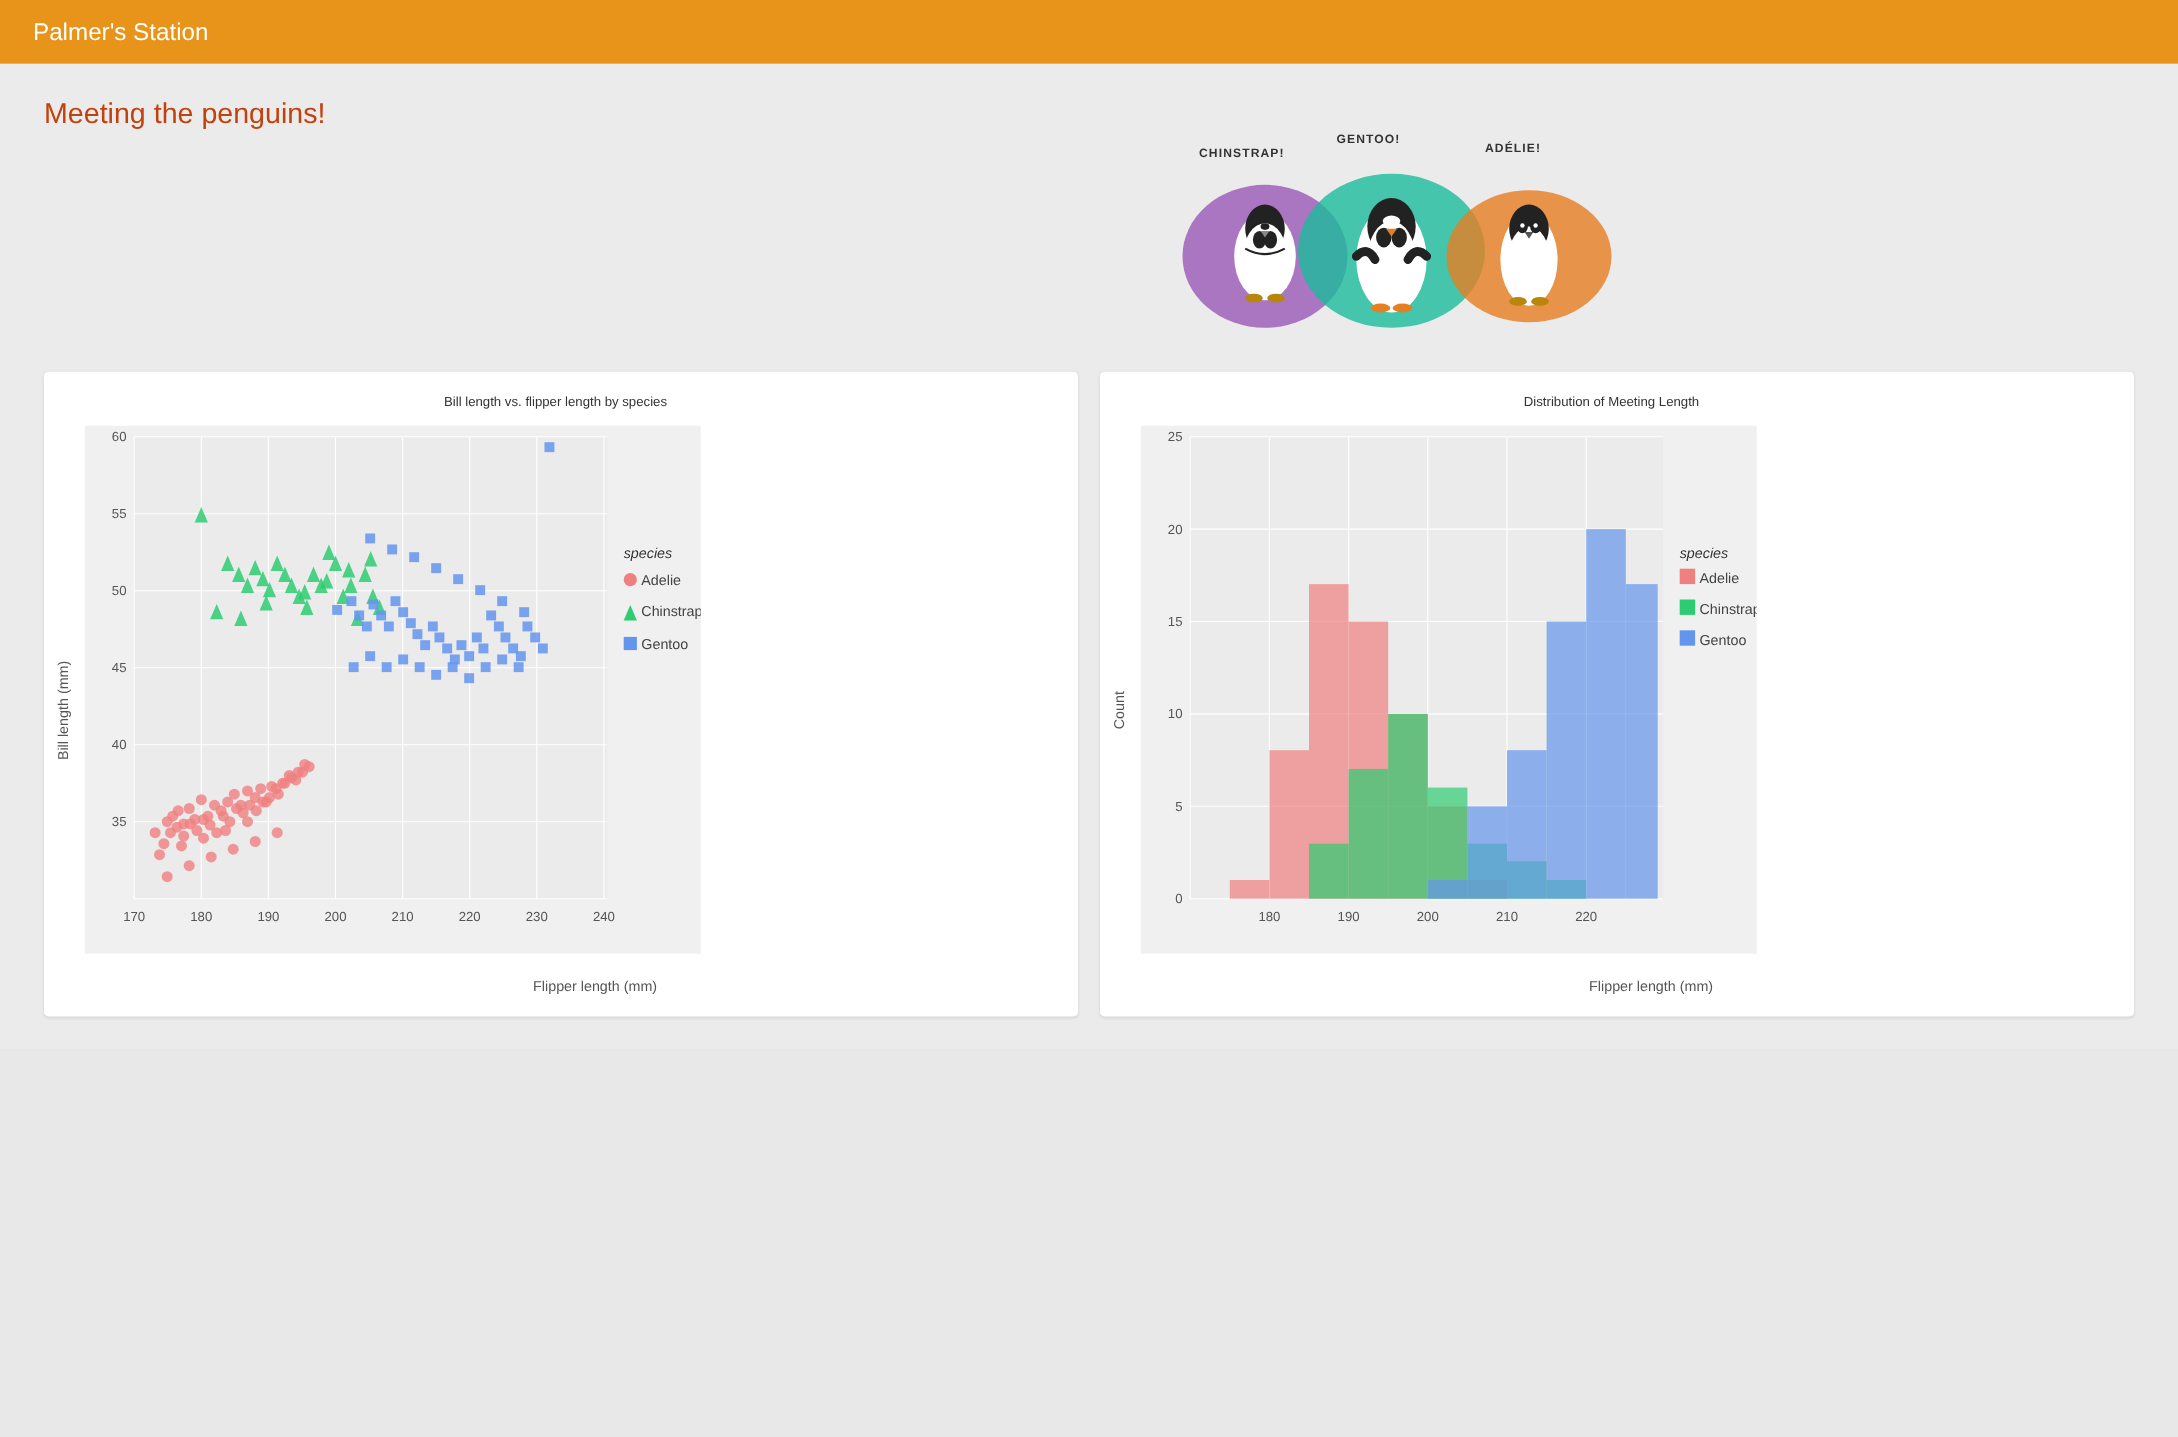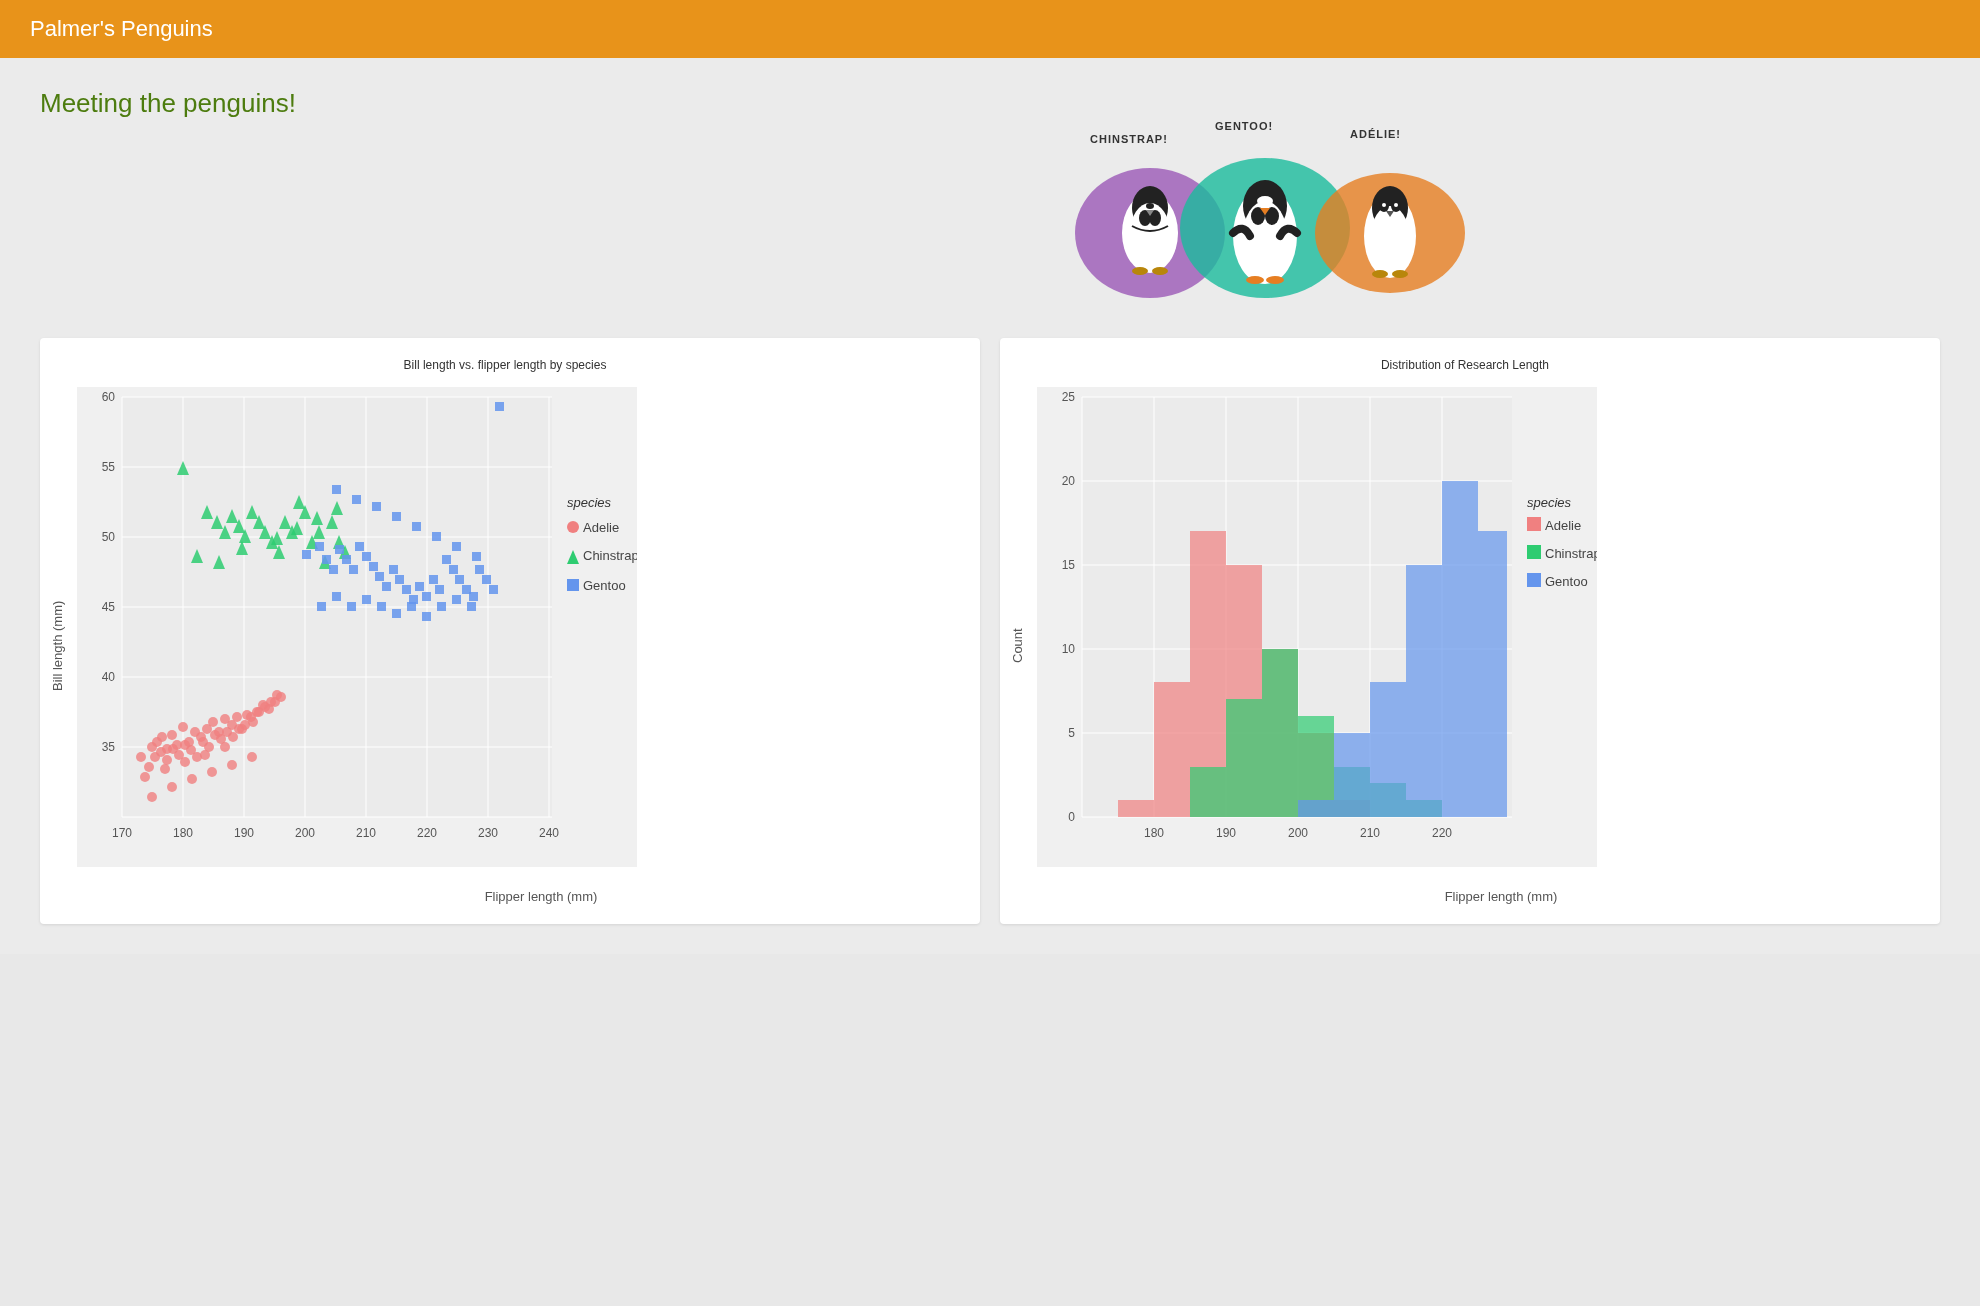--- a/index.html
+++ b/index.html
@@ -27,21 +27,21 @@
 
     .intro-text {
       flex: 1;
       max-width: 520px;
     }
 
     .intro-text h2 {
       font-size: 26px;
       font-weight: 400;
       margin-bottom: 12px;
-      color: #4d7c0f;
+      color: #c2410c;
     }
 
     .intro-text p {
       font-size: 15px;
       color: #444;
       line-height: 1.6;
     }
 
     .penguin-image-area {
       flex: 1;
@@ -101,21 +101,21 @@
     
     svg.chart-svg {
       background: #f0f0f0;
       display: block;
     }
   </style>
 </head>
 <body>
 
 <div class="header">
-  <span>Palmer's Penguins</span>
+  <span>Palmer's Station</span>
 </div>
 
 <div class="main-content">
 
   <div class="intro-section">
     <div class="intro-text">
       <h2>Meeting the penguins!</h2>
     </div>
     <div class="penguin-image-area">
 
@@ -368,21 +368,21 @@
 
             <rect x="490" y="192" width="12" height="12" fill="#6495ED"></rect>
             <text x="506" y="203" font-size="13" fill="#444" font-family="Arial">Gentoo</text>
           </svg>
           <div class="x-axis-label" style="text-align:center; margin-left:45px; font-size:13px; color:#555;">Flipper length (mm)</div>
         </div>
       </div>
     </div>
 
     <div class="chart-container">
-      <div class="chart-title">Distribution of Research Length</div>
+      <div class="chart-title">Distribution of Meeting Length</div>
       <div class="chart-wrapper">
         <div class="y-axis-label">Count</div>
         <div class="chart-area">
           <svg class="chart-svg" width="560" height="480" viewBox="0 0 560 480">
 
             <rect x="45" y="10" width="430" height="420" fill="#ebebeb"></rect>
 
             <line x1="45" y1="10" x2="475" y2="10" stroke="white" stroke-width="1"></line>
             <line x1="45" y1="94" x2="475" y2="94" stroke="white" stroke-width="1"></line>
             <line x1="45" y1="178" x2="475" y2="178" stroke="white" stroke-width="1"></line>

